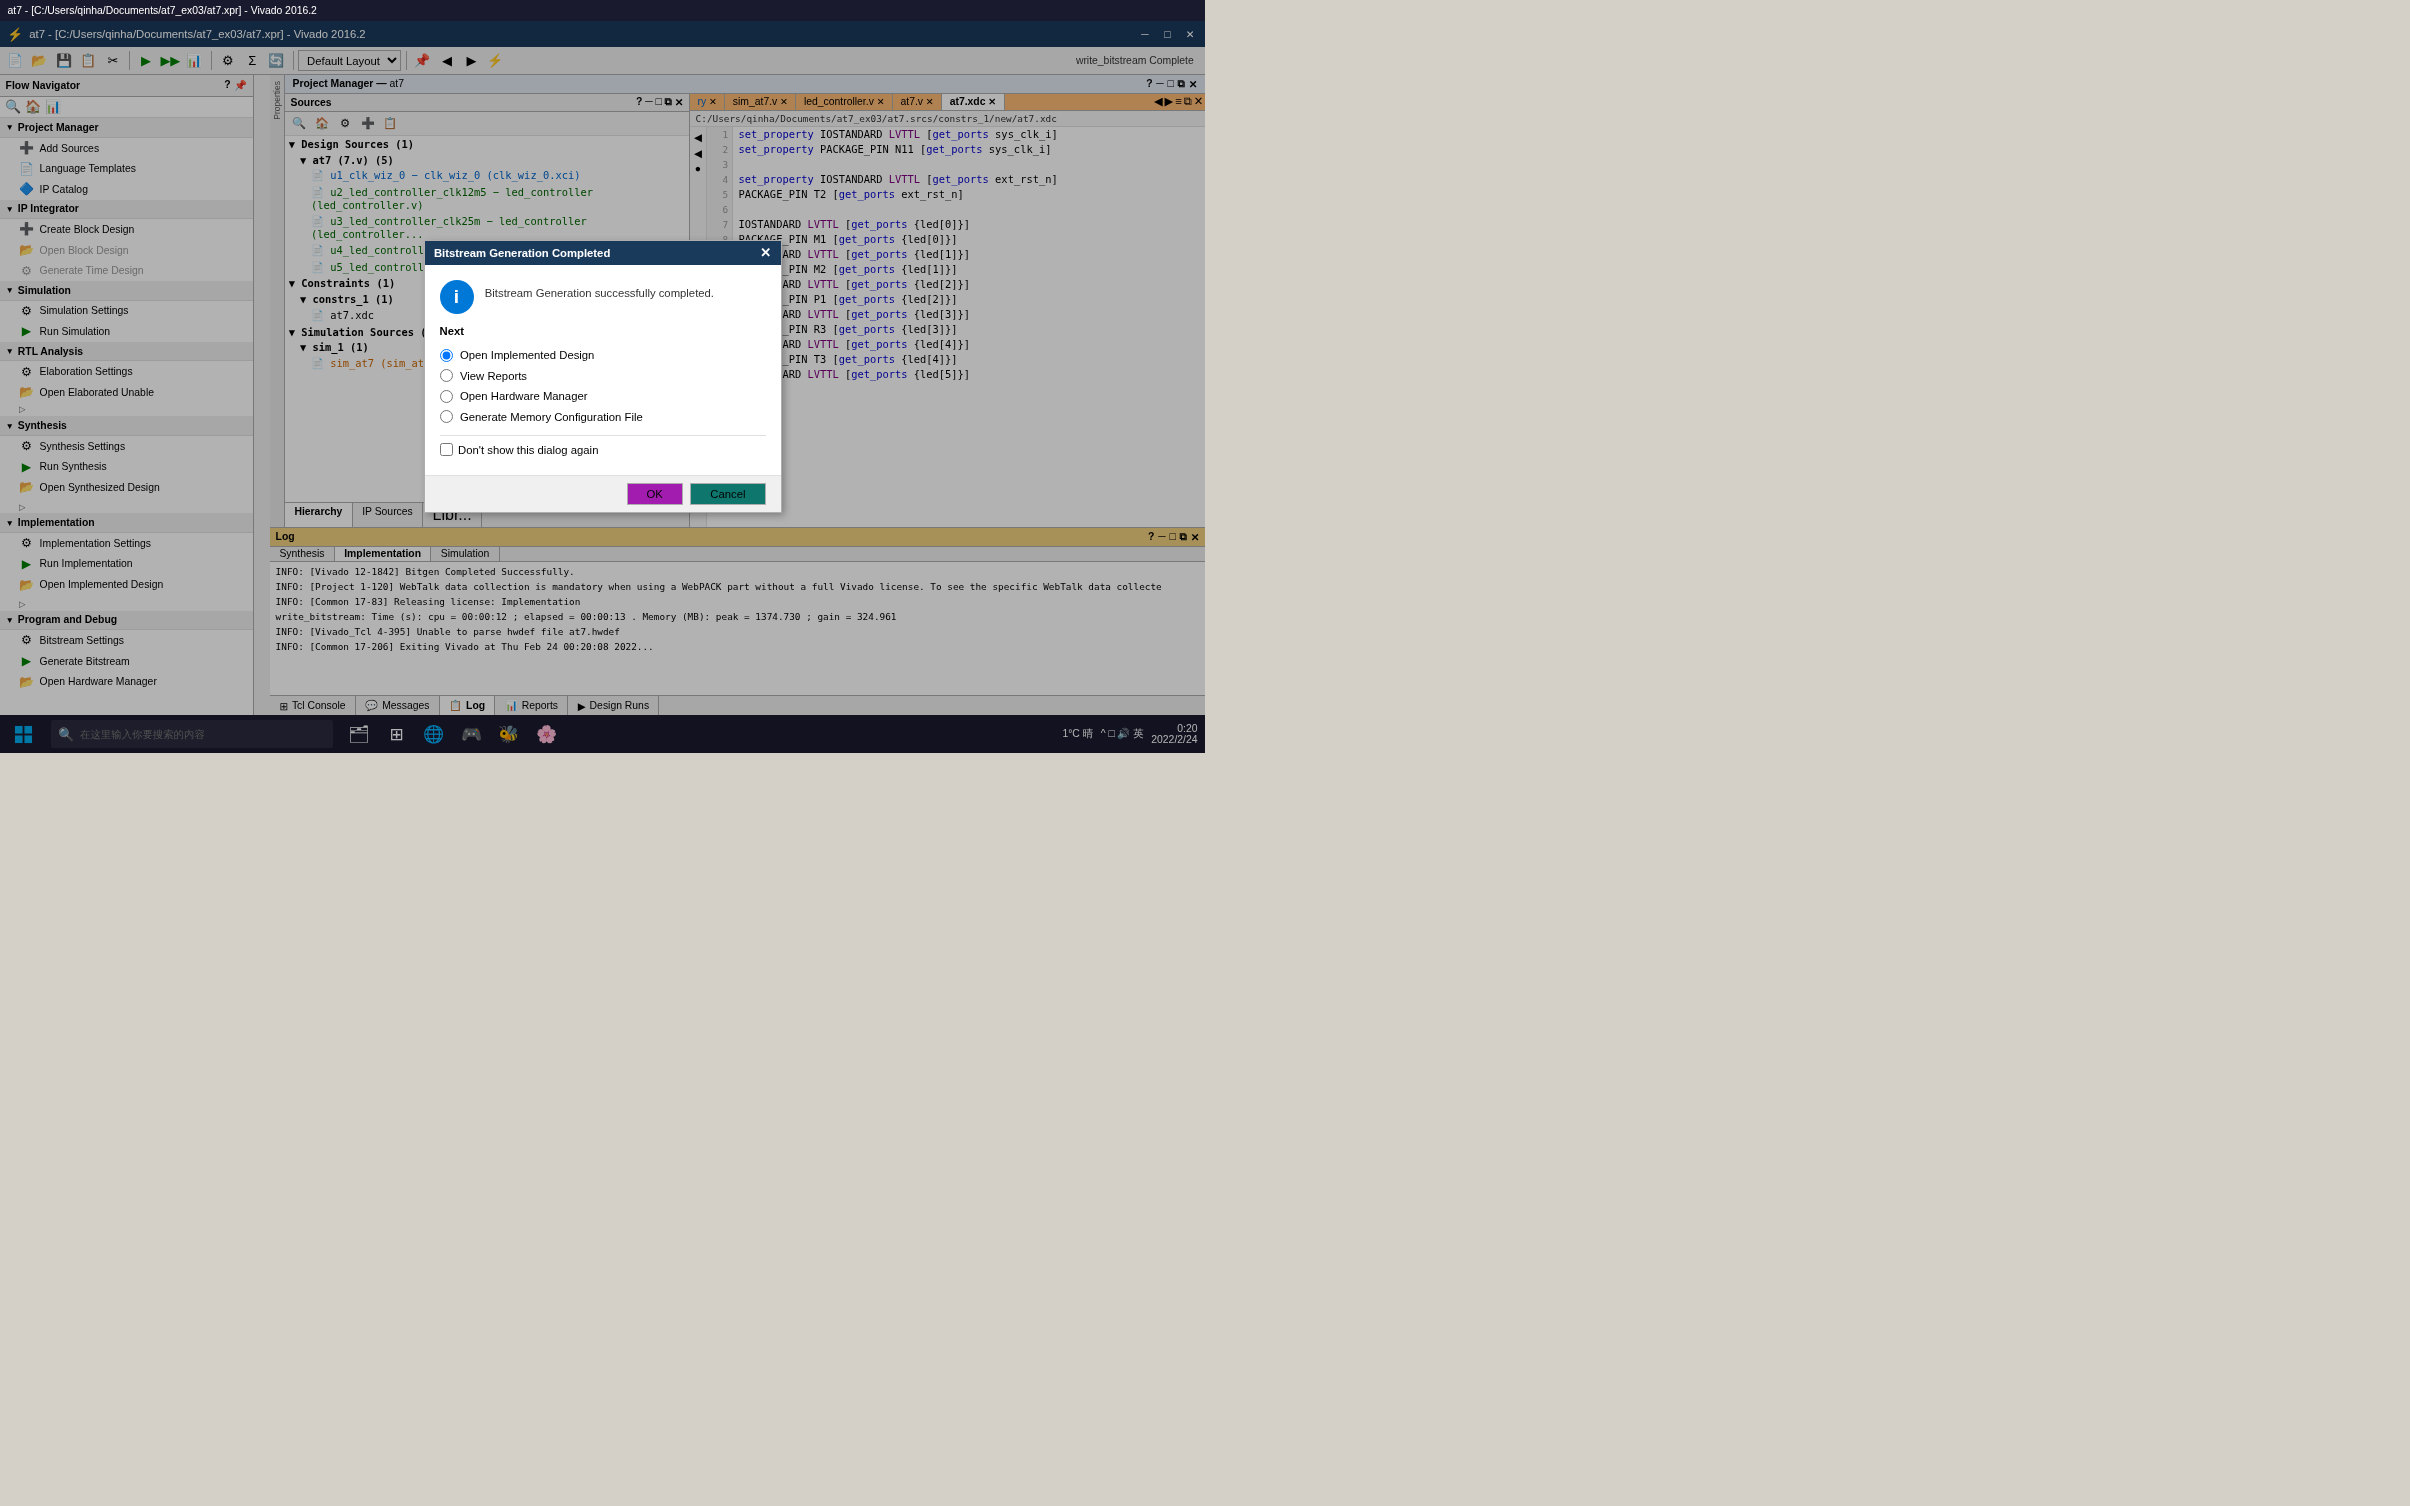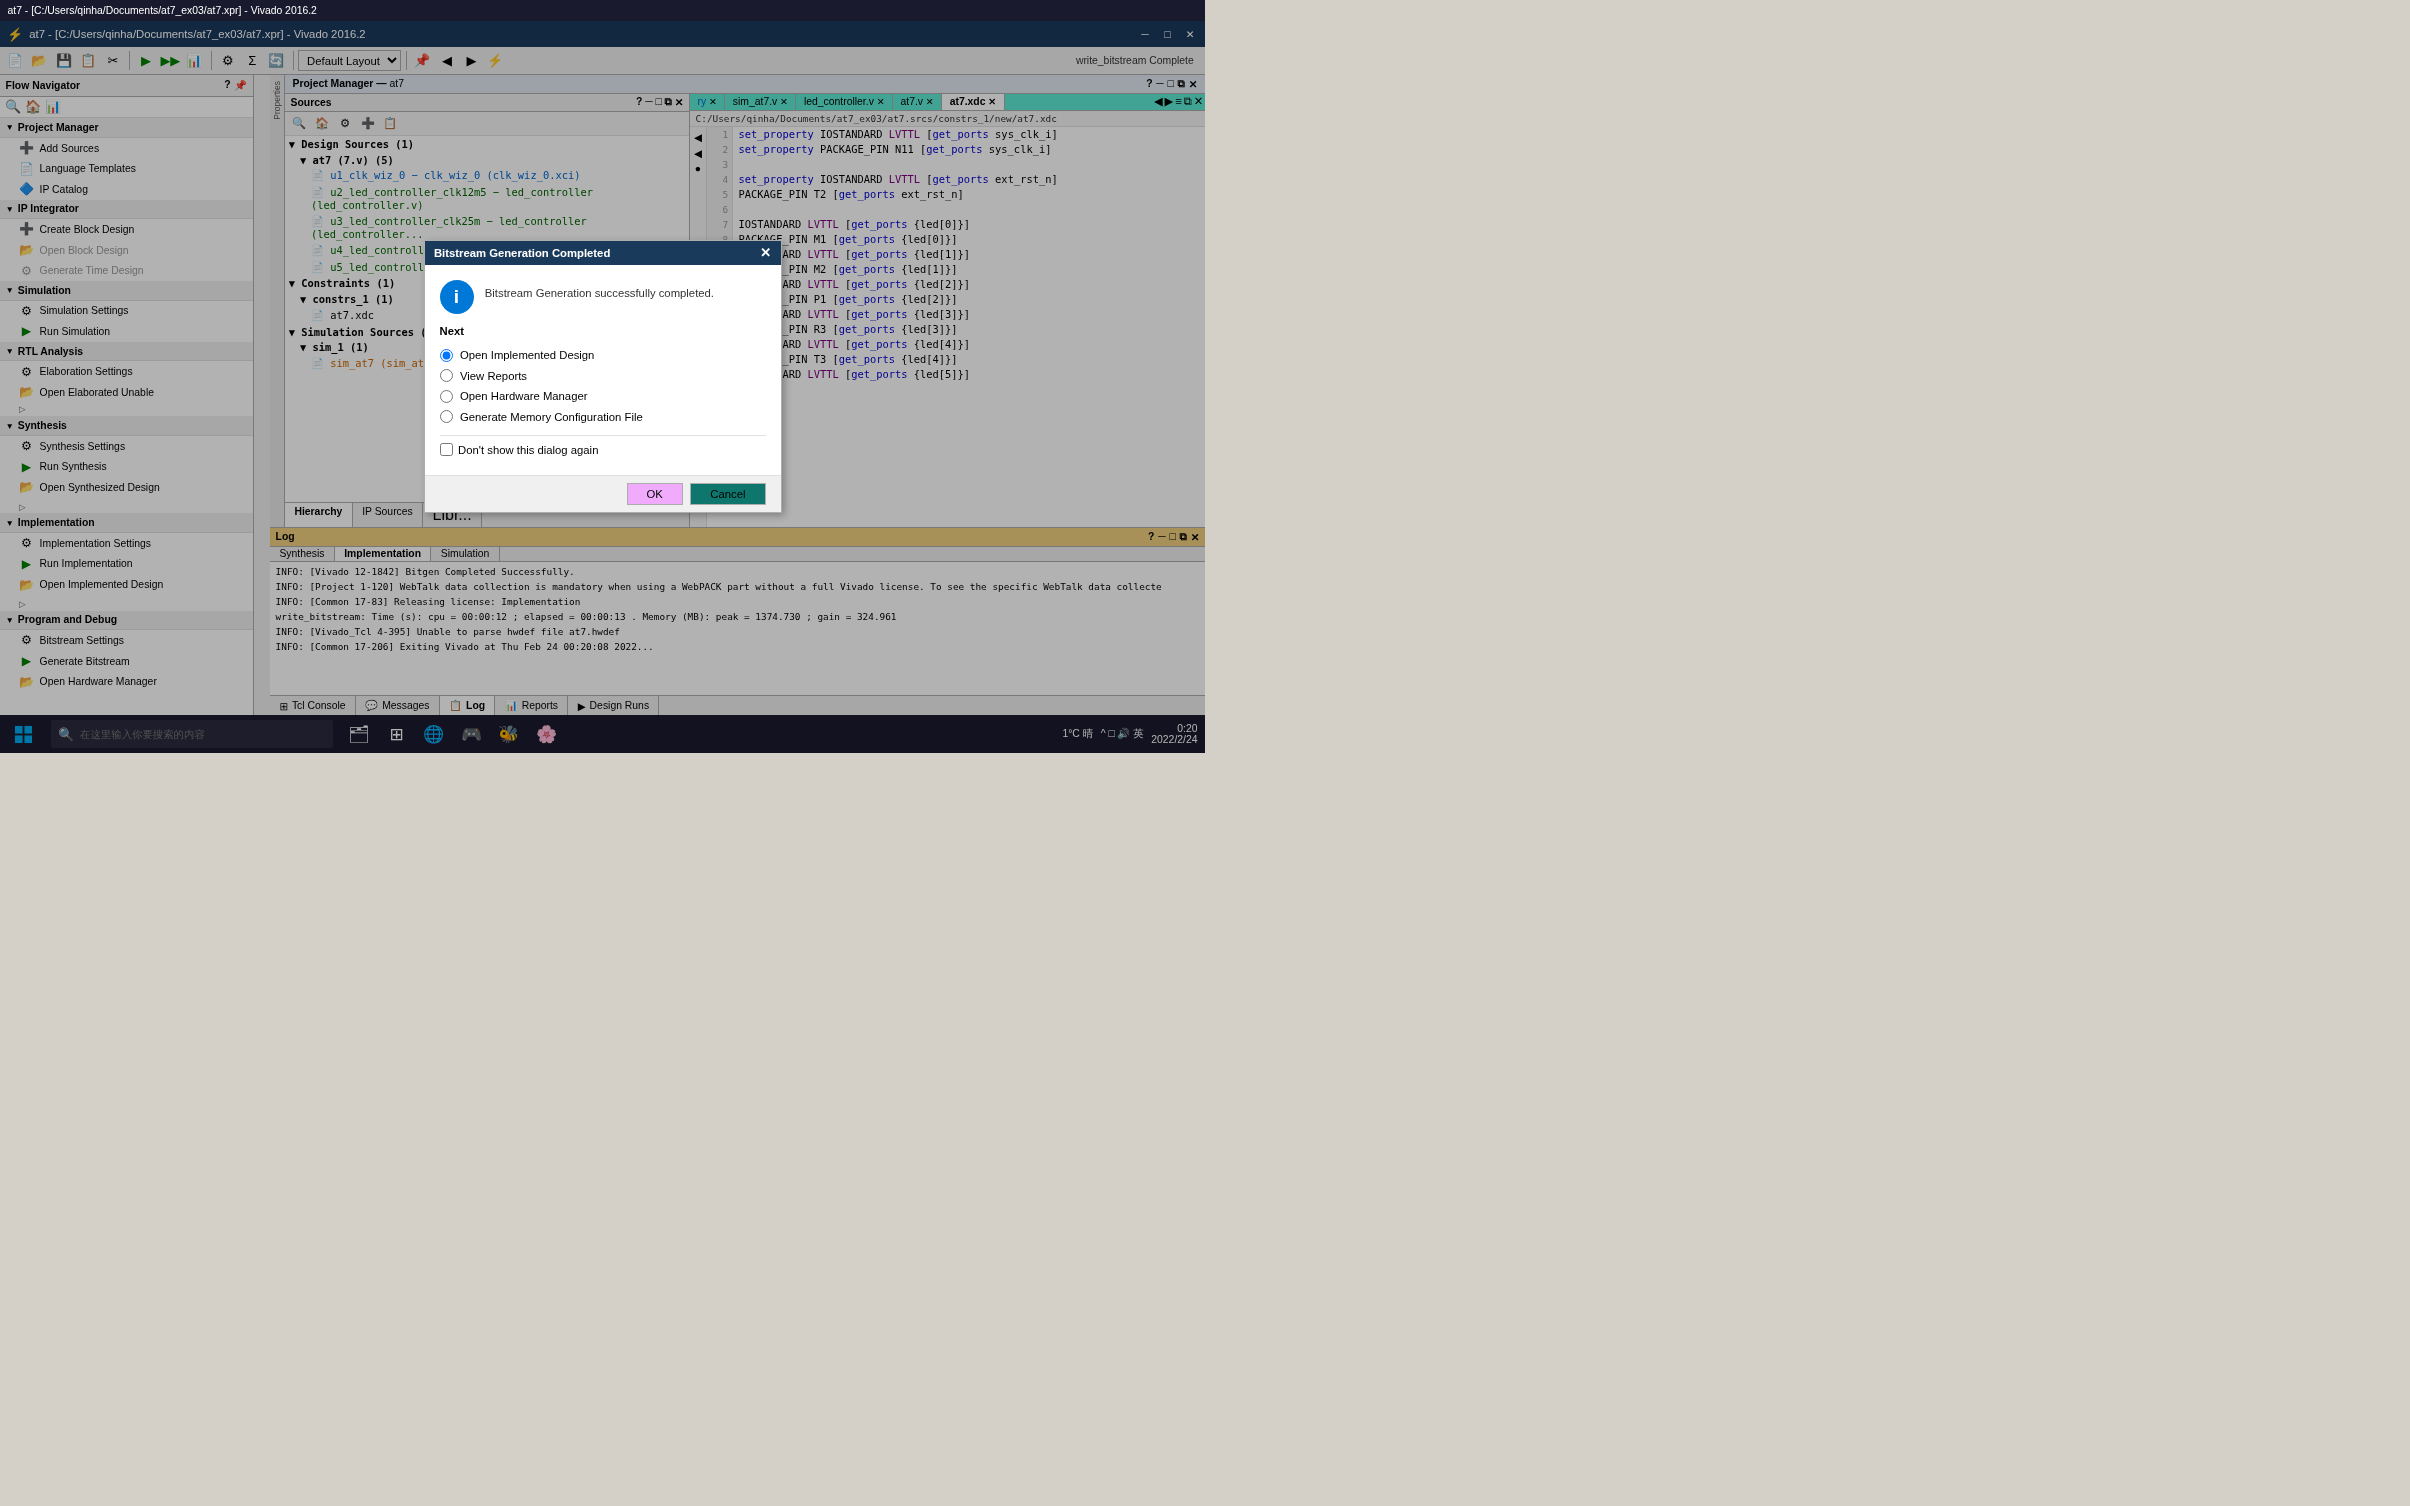--- a/index.html
+++ b/index.html
@@ -37,21 +37,21 @@
     .modal-body { padding: 15px; background: white; }
     .modal-icon-row { display: flex; gap: 11.3px; align-items: flex-start; margin-bottom: 11.3px; }
     .modal-info-icon { width: 34px; height: 34px; border-radius: 50%; background: #0078d7; color: white; display: flex; align-items: center; justify-content: center; font-size: 19px; font-weight: bold; flex-shrink: 0; }
     .modal-msg { font-size: 11.3px; color: #333; padding-top: 7.5px; }
     .modal-next-label { font-size: 11.3px; font-weight: bold; margin-bottom: 7.5px; }
     .modal-option { display: flex; align-items: center; gap: 7.5px; padding: 3.8px 0; font-size: 11.3px; cursor: pointer; }
     .modal-option input[type=radio] { cursor: pointer; }
     .modal-checkbox-row { display: flex; align-items: center; gap: 5.6px; padding: 7.5px 0 3.8px; font-size: 11.3px; border-top: 0.9px solid #e0e0e0; margin-top: 7.5px; }
     .modal-buttons { padding: 7.5px 15px; display: flex; justify-content: flex-end; gap: 7.5px; border-top: 0.9px solid #e0e0e0; background: #f0f0f0; }
     .modal-btn { padding: 3.8px 19px; font-size: 11.3px; border: 0.9px solid #adadad; cursor: pointer; background: #0f766e; }
-    .modal-btn.primary { background: #f0abfc; }
+    .modal-btn.primary { background: #a21caf; }
 
     
     .taskbar { position: absolute; bottom: 0; left: 0; right: 0; height: 38px; background: #1a1a2e; display: flex; align-items: center; color: white; }
     .taskbar-start { width: 47px; height: 38px; background: #1a1a2e; display: flex; align-items: center; justify-content: center; cursor: pointer; }
     .taskbar-search { flex: 0 0 282px; background: #2a2a3e; height: 28px; margin: 0 3.8px; display: flex; align-items: center; padding: 0 7.5px; gap: 5.6px; border-radius: 1.9px; }
     .taskbar-search input { background: transparent; border: none; color: white; font-size: 10.4px; flex: 1; outline: none; }
     .taskbar-icons { display: flex; align-items: center; gap: 7.5px; padding: 0 7.5px; }
     .taskbar-icon { width: 30px; height: 30px; display: flex; align-items: center; justify-content: center; cursor: pointer; font-size: 17px; }
     .taskbar-right { margin-left: auto; display: flex; align-items: center; gap: 7.5px; padding: 0 7.5px; font-size: 10.4px; }
     .taskbar-time { text-align: right; }
@@ -338,21 +338,21 @@
 
               <div style="background:#f0f0f0;display:flex;border-top:0.9px solid #adadad;">
                 <div style="padding:2.8px 9.4px;font-size:10.4px;cursor:pointer;border-right:0.9px solid #adadad;background:white;font-weight:bold;">Hierarchy</div>
                 <div style="padding:2.8px 9.4px;font-size:10.4px;cursor:pointer;border-right:0.9px solid #adadad;">IP Sources</div>
                 <div style="padding:2.8px 9.4px;font-size:16px;cursor:pointer;border-right:0.9px solid #adadad;">Libr...</div>
               </div>
             </div>
 
             <div style="flex:1;display:flex;flex-direction:column;overflow:hidden;">
 
-              <div style="background:#5eead4;display:flex;align-items:center;border-bottom:0.9px solid #adadad;overflow-x:auto;">
+              <div style="background:#fdba74;display:flex;align-items:center;border-bottom:0.9px solid #adadad;overflow-x:auto;">
                 <div style="padding:2.8px 7.5px;font-size:10.4px;cursor:pointer;border-right:0.9px solid #adadad;white-space:nowrap;display:flex;align-items:center;gap:2.8px;">
                   <span style="color:#0066cc;">ry</span>
                   <span style="font-size:9.4px;cursor:pointer;">✕</span>
                 </div>
                 <div style="padding:2.8px 7.5px;font-size:10.4px;cursor:pointer;border-right:0.9px solid #adadad;white-space:nowrap;display:flex;align-items:center;gap:2.8px;">
                   <span>sim_at7.v</span>
                   <span style="font-size:9.4px;cursor:pointer;">✕</span>
                 </div>
                 <div style="padding:2.8px 7.5px;font-size:10.4px;cursor:pointer;border-right:0.9px solid #adadad;white-space:nowrap;display:flex;align-items:center;gap:2.8px;">
                   <span>led_controller.v</span>

